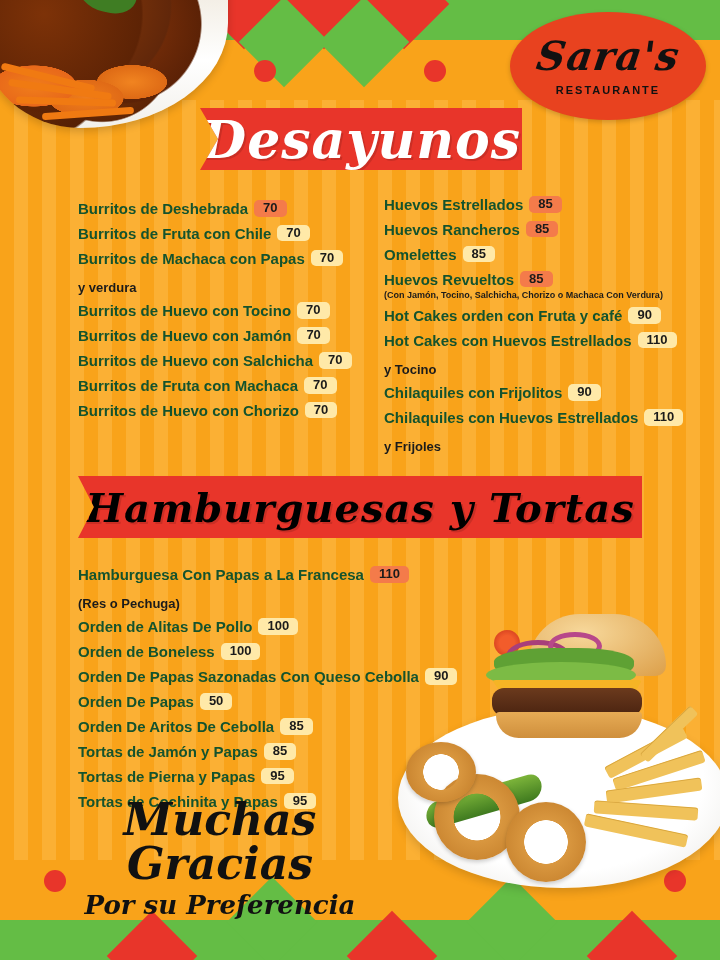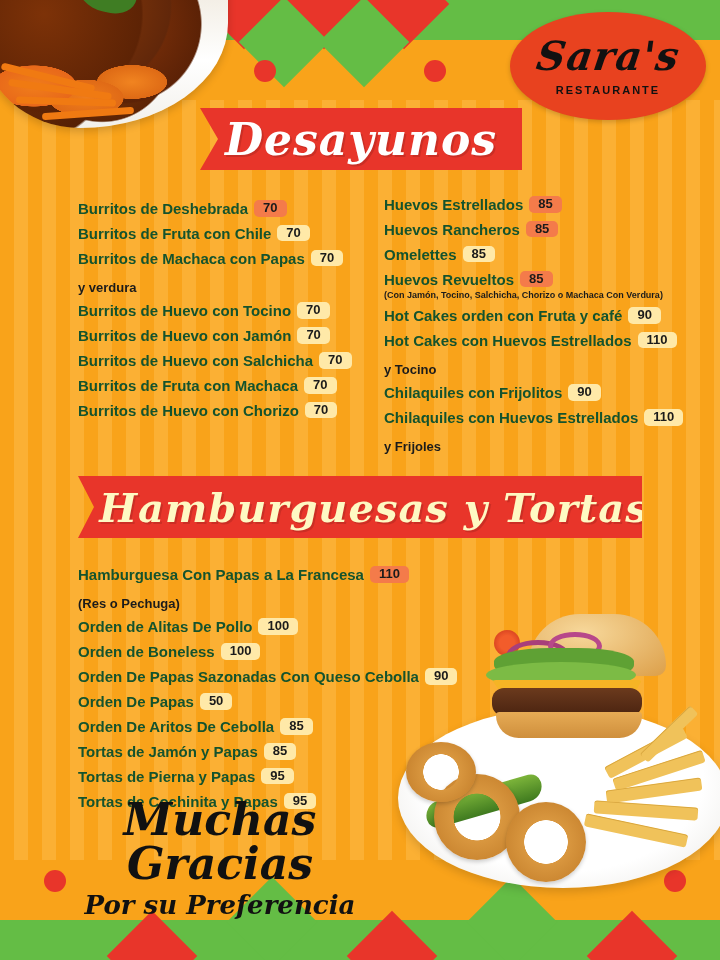--- a/index.html
+++ b/index.html
@@ -143,34 +143,33 @@
 
   
   #banner-desayunos{
     position:absolute;left:200px;top:108px;width:322px;height:62px;
     background:#e8352a;
     clip-path:polygon(0 0,100% 0,100% 100%,0 100%,18px 50%);
     display:flex;align-items:center;justify-content:center;
   }
   #banner-desayunos .txt{
     font-family:"DejaVu Serif", serif;font-style:italic;font-weight:bold;
-    color:#fff;font-size:44px;letter-spacing:1px;
+    color:#fff;font-size:52px;letter-spacing:1px;
     text-shadow:2px 2px 0 rgba(0,0,0,.12);
   }
   #banner-ham{
     position:absolute;left:78px;top:476px;width:564px;height:62px;
     background:#e8352a;
     clip-path:polygon(0 0,100% 0,100% 100%,0 100%,16px 50%);
     display:flex;align-items:center;justify-content:center;
   }
   #banner-ham .txt{
     font-family:"DejaVu Serif", serif;font-style:italic;font-weight:bold;
-    color:#fef9c3;font-size:40px;letter-spacing:1px;white-space:nowrap;
+    color:#000000;font-size:40px;letter-spacing:1px;white-space:nowrap;
     text-shadow:2px 2px 0 rgba(0,0,0,.12);
-    padding-left:28px;
   }
 
   
   .col{position:absolute;}
   .item{margin-bottom:7px;line-height:1.12;}
   .item .name{
     font-size:15px;font-weight:bold;color:#14532d;display:inline;
   }
   .price{
     display:inline-block;background:#ffe9a8;color:#1b1b1b;

